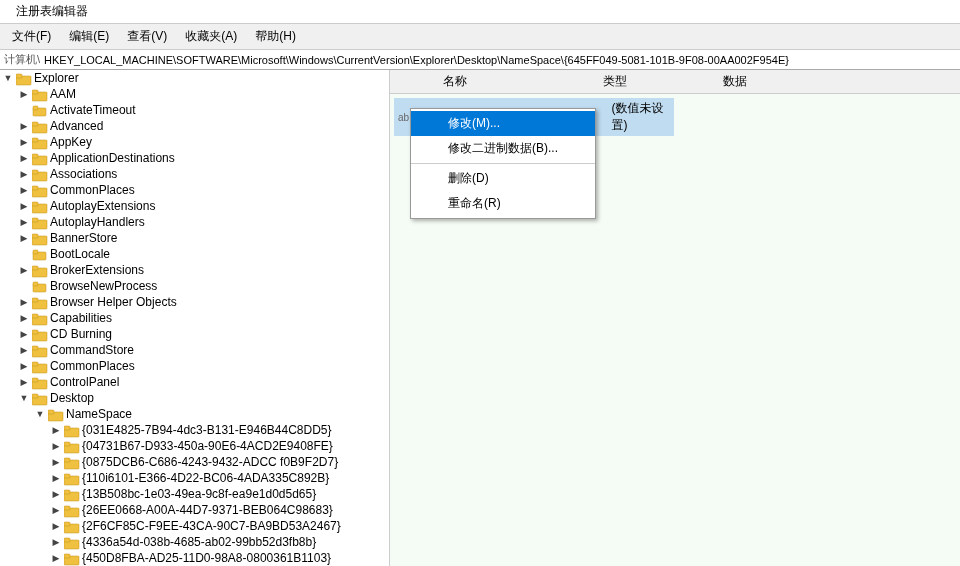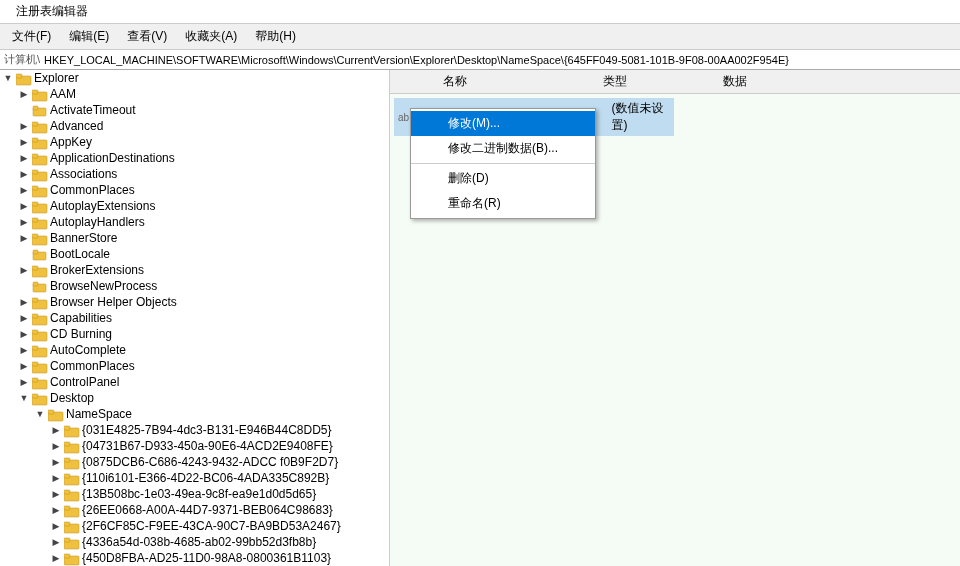--- a/index.html
+++ b/index.html
@@ -356,21 +356,21 @@
   </svg></span>
         <span class="tree-label">CD Burning</span>
       </div>
       <div class="tree-node">
         <span class="tree-indent" style="width:16px;display:inline-block;"></span>
         <span class="tree-expand">▶</span>
         <span class="tree-icon"><svg width="16" height="14" viewBox="0 0 16 14" style="vertical-align:middle;">
     <rect x="0" y="4" width="15" height="9" rx="1" fill="#f0c040" stroke="#c09010" stroke-width="0.5"></rect>
     <rect x="0" y="2" width="6" height="4" rx="1" fill="#f0c040" stroke="#c09010" stroke-width="0.5"></rect>
   </svg></span>
-        <span class="tree-label">AutoComplete</span>
+        <span class="tree-label">CommandStore</span>
       </div>
       <div class="tree-node">
         <span class="tree-indent" style="width:16px;display:inline-block;"></span>
         <span class="tree-expand">▶</span>
         <span class="tree-icon"><svg width="16" height="14" viewBox="0 0 16 14" style="vertical-align:middle;">
     <rect x="0" y="4" width="15" height="9" rx="1" fill="#f0c040" stroke="#c09010" stroke-width="0.5"></rect>
     <rect x="0" y="2" width="6" height="4" rx="1" fill="#f0c040" stroke="#c09010" stroke-width="0.5"></rect>
   </svg></span>
         <span class="tree-label">CommonPlaces</span>
       </div>

